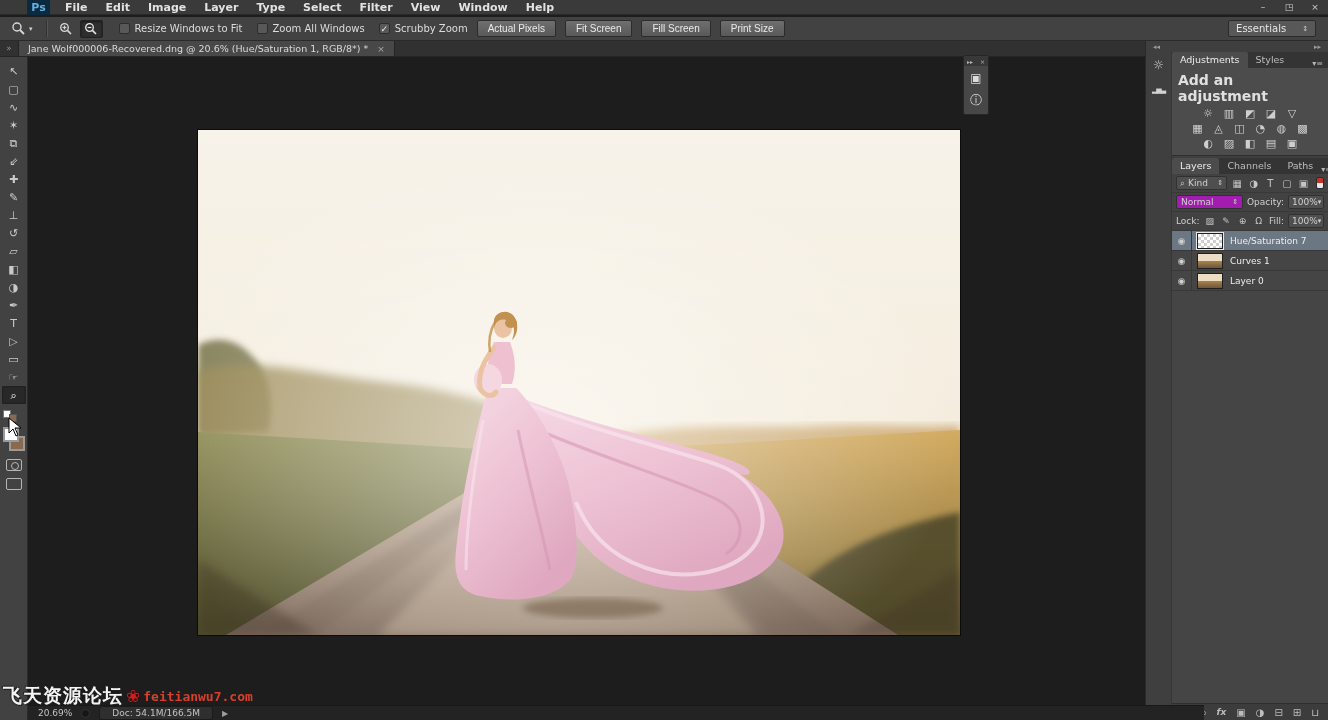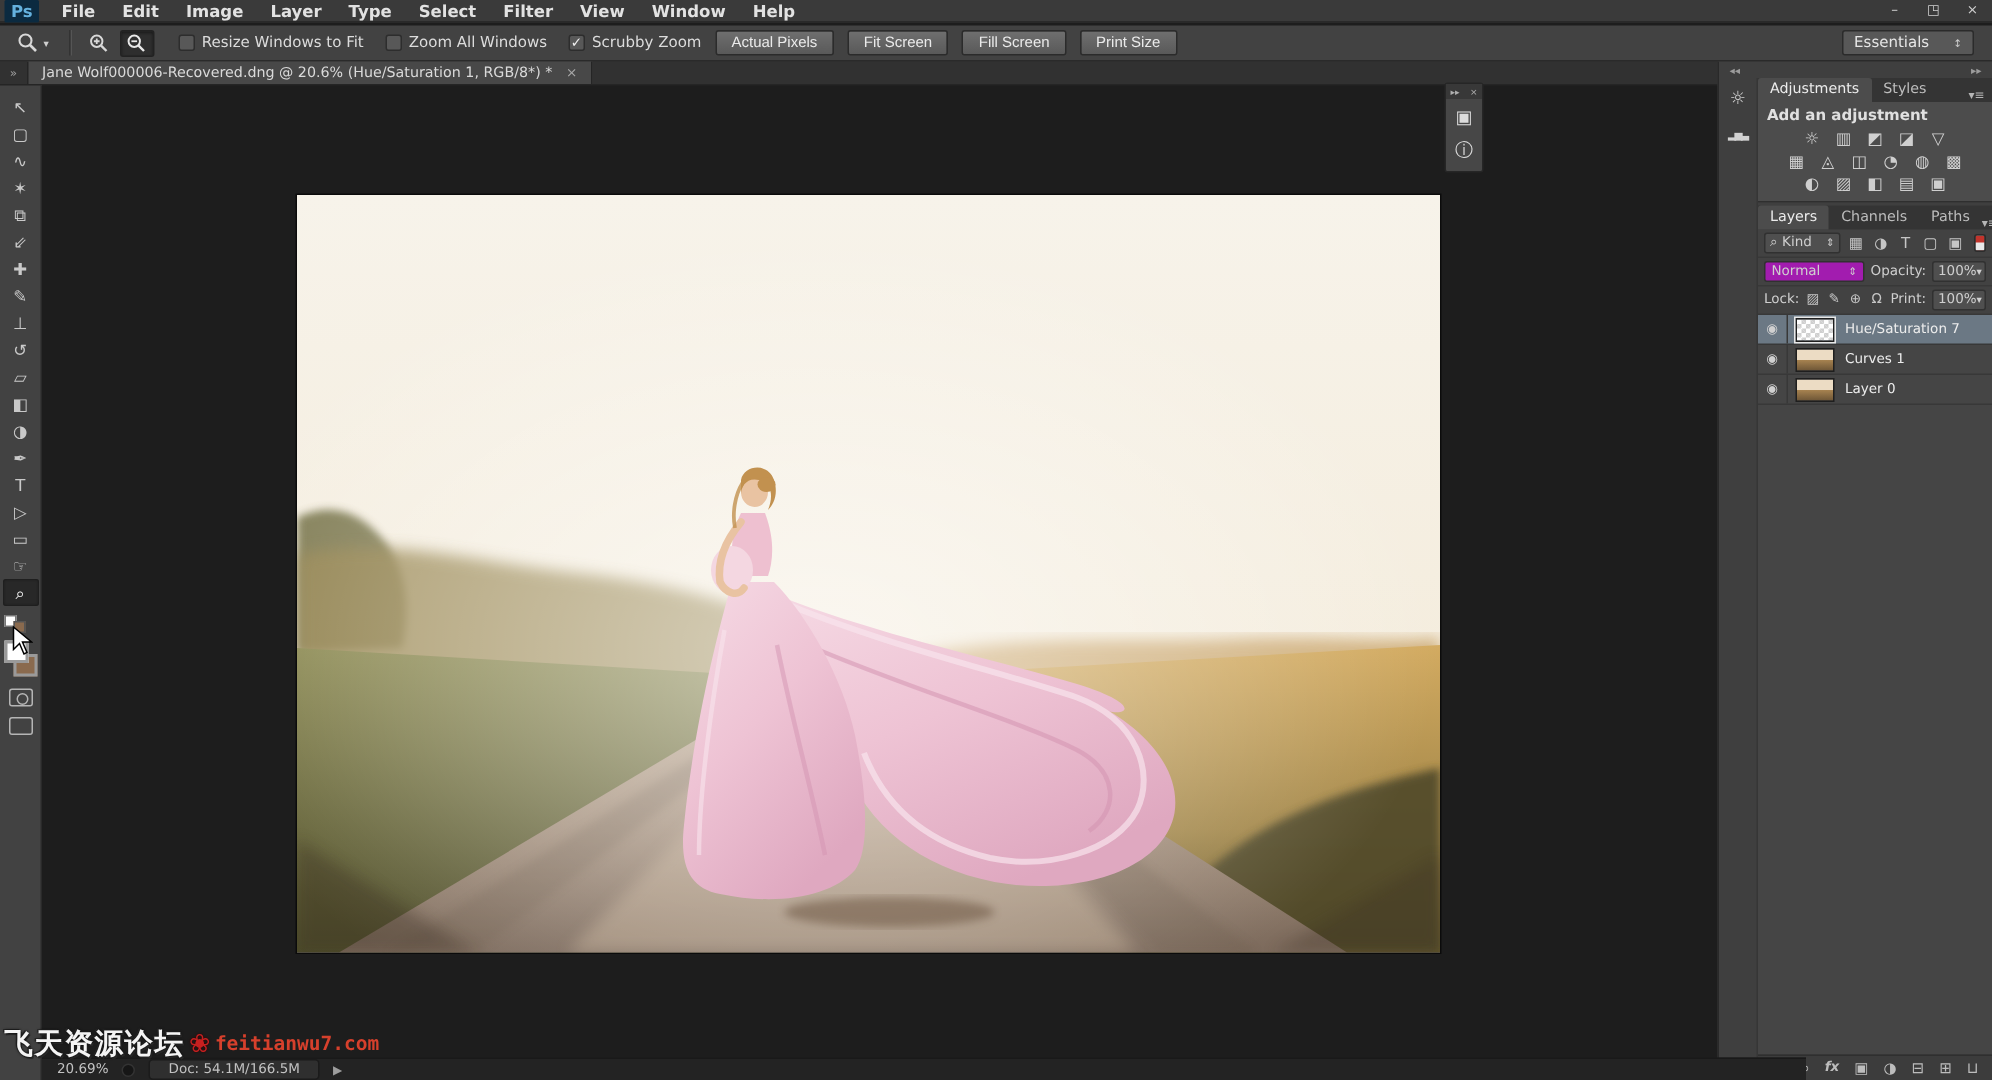--- a/index.html
+++ b/index.html
@@ -3,21 +3,21 @@
 <meta charset="utf-8">
 <style>
   * { margin:0; padding:0; box-sizing:border-box; }
   body { background:#000; }
   #app{ position:relative; width:1328px; height:720px; overflow:hidden;
         background:#1d1d1d; color:#d6d6d6; font-size:10px;
         font-family:"DejaVu Sans","Liberation Sans",sans-serif; }
 
   
   .menubar{ position:absolute; left:0; top:0; right:0; height:15px; background:#3a3a3a;
-            border-bottom:1px solid #292929; display:flex; align-items:center; }
+            border-bottom:1px solid #292929; display:flex; align-items:center;padding-left:24px; }
   .ps-logo{ width:23px; height:15px; margin:1px 6px 1px 3px; background:#0b2a40;
             color:#64b1de; font-weight:bold; font-size:11px; display:flex;
             align-items:center; justify-content:center; border-radius:1px; }
   .menu-item{ padding:0 9px; font-size:11px; color:#e2e2e2; line-height:17px;font-weight:bold; }
   .win-controls{ margin-left:auto; display:flex; }
   .win-btn{ width:26px; text-align:center; color:#cfcfcf; font-size:9px; line-height:15px; }
 
   
   .optionsbar{ position:absolute; left:0; top:17px; right:0; height:24px; background:#424242;
                border-bottom:1px solid #2a2a2a; display:flex; align-items:center; padding-left:6px; }
@@ -91,21 +91,21 @@
              padding:0 7px; font-size:7px; color:#9c9c9c; }
   .mini-col{ position:absolute; left:0; top:11px; width:26px; bottom:0; border-right:1px solid #363636; }
   .mini-icon{ height:25px; display:flex; align-items:center; justify-content:center; color:#d2d2d2; font-size:12px; }
   .mini-icon.hist{ font-size:7px; letter-spacing:-1px; }
   .panels{ position:absolute; left:26px; top:11px; right:0; bottom:0; display:flex; flex-direction:column; }
   .tabs{ display:flex; align-items:flex-end; background:#343434; height:16px; font-size:9.5px; color:#bdbdbd; }
   .tab{ padding:2px 8px 3px; }
   .tab.active{ background:#4c4c4c; color:#ececec; border-radius:2px 2px 0 0; }
   .panel-menu{ margin-left:auto; padding-right:5px; color:#b5b5b5; font-size:8px; }
   .adj-body{ background:#4c4c4c; padding:2px 4px 5px; border-bottom:1px solid #2f2f2f; }
-  .adj-heading{ font-size:10px; font-weight:bold; color:#e0e0e0; margin:2px 0 3px 2px; }
+  .adj-heading{ font-size:14px; font-weight:bold; color:#e0e0e0; margin:2px 0 3px 2px; }
   .adj-row{ display:flex; justify-content:center; gap:5px; margin-top:2px; }
   .adj-icon{ width:16px; height:13px; display:flex; align-items:center; justify-content:center;
              color:#cfcfcf; font-size:11px; }
   .layers-panel{ flex:1; display:flex; flex-direction:column; background:#424242; margin-top:2px; }
   .lp-row{ display:flex; align-items:center; height:19px; padding:0 4px; gap:4px;
            border-bottom:1px solid #383838; font-size:9px; color:#cfcfcf; }
   .kind-box{ display:flex; align-items:center; gap:3px; background:#4f4f4f; border:1px solid #313131;
              border-radius:2px; height:14px; padding:0 3px; width:56px; font-size:9px; }
   .f-icon{ width:14px; text-align:center; color:#c6c6c6; font-size:10px; }
   .toggle{ width:9px; height:12px; margin-left:2px; border:1px solid #2c2c2c; border-radius:2px;
@@ -414,21 +414,21 @@
             <span>100%</span>
             <span class="caret">▾</span>
           </div>
         </div>
         <div class="lp-row">
           <span>Lock:</span>
           <span class="lk-icon">▨</span>
           <span class="lk-icon">✎</span>
           <span class="lk-icon">⊕</span>
           <span class="lk-icon">Ω</span>
-          <span style="margin-left:auto">Print:</span>
+          <span style="margin-left:auto">Fill:</span>
           <div class="val-box">
             <span>100%</span>
             <span class="caret">▾</span>
           </div>
         </div>
         <div class="layers-list">
           <div class="layer-row selected">
             <span class="eye-cell">◉</span>
             <span class="thumb mask"></span>
             <span class="layer-name">Hue/Saturation 7</span>

